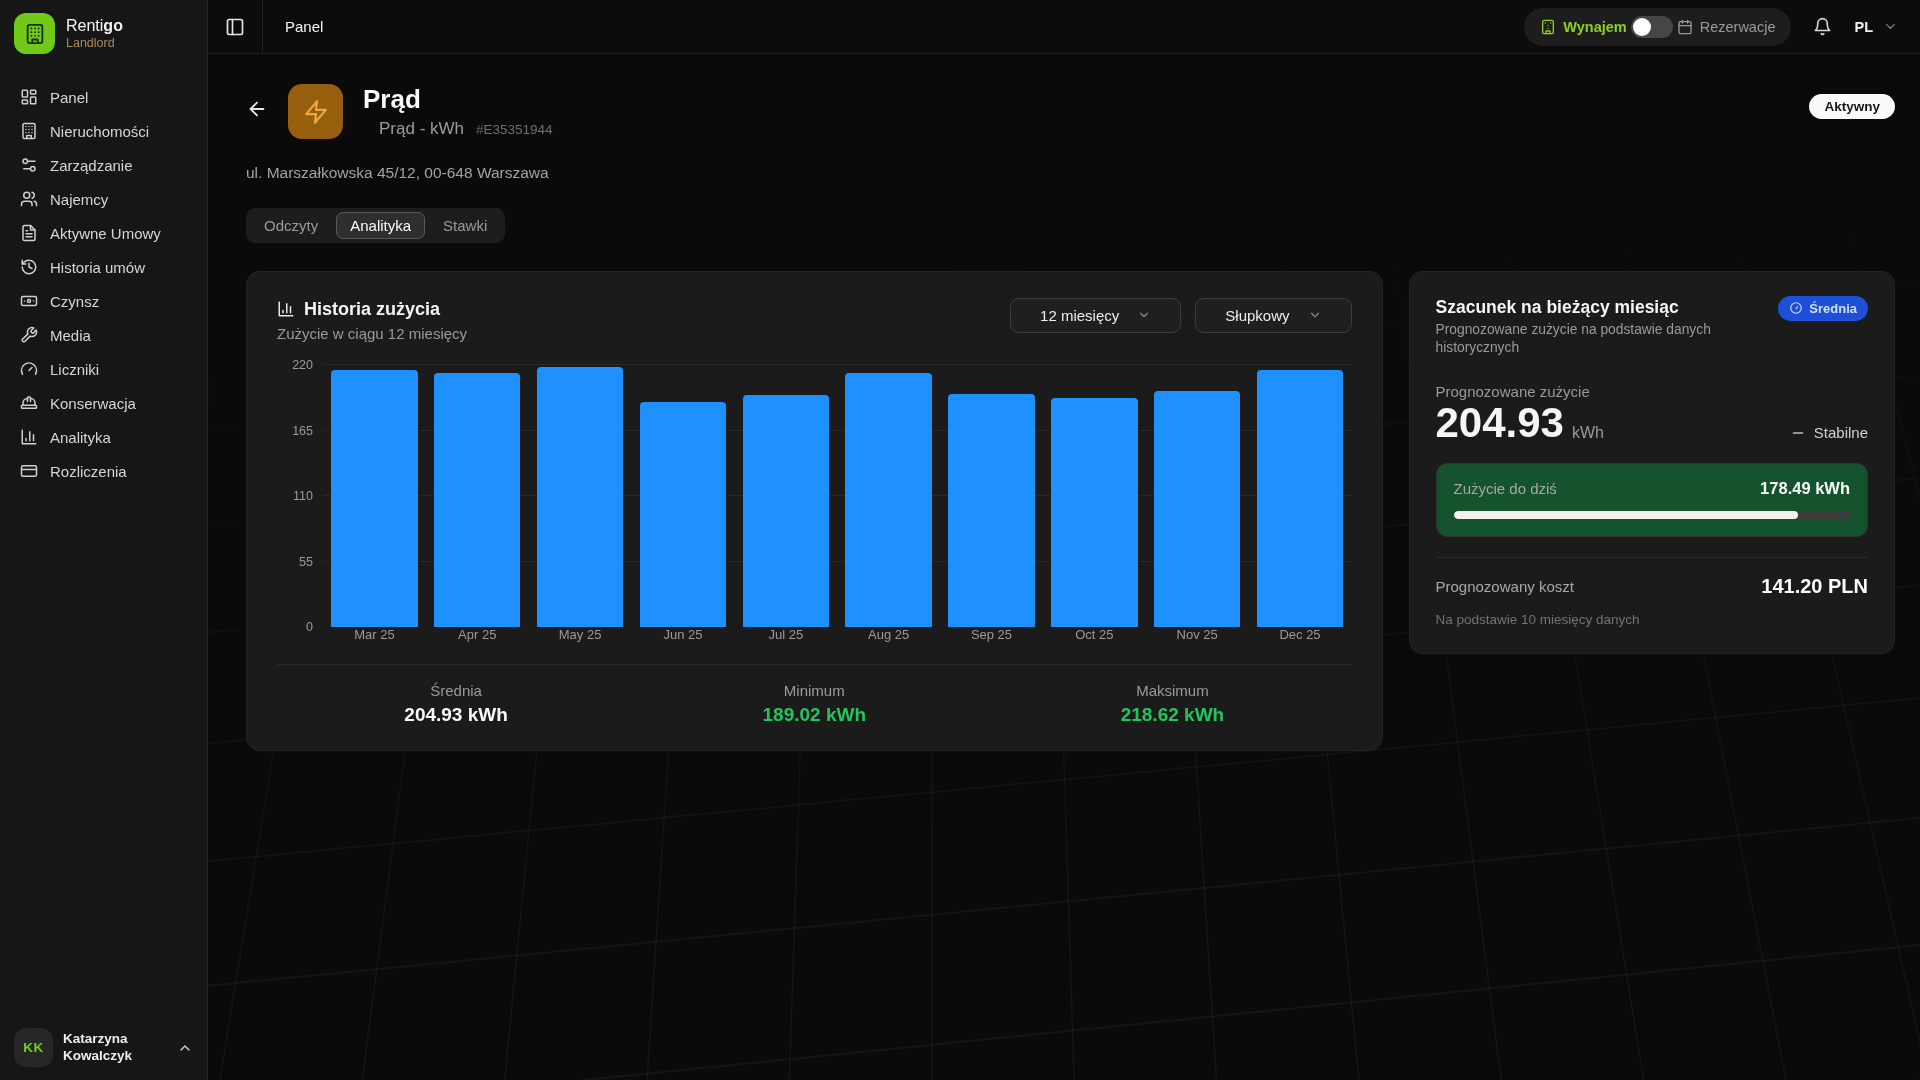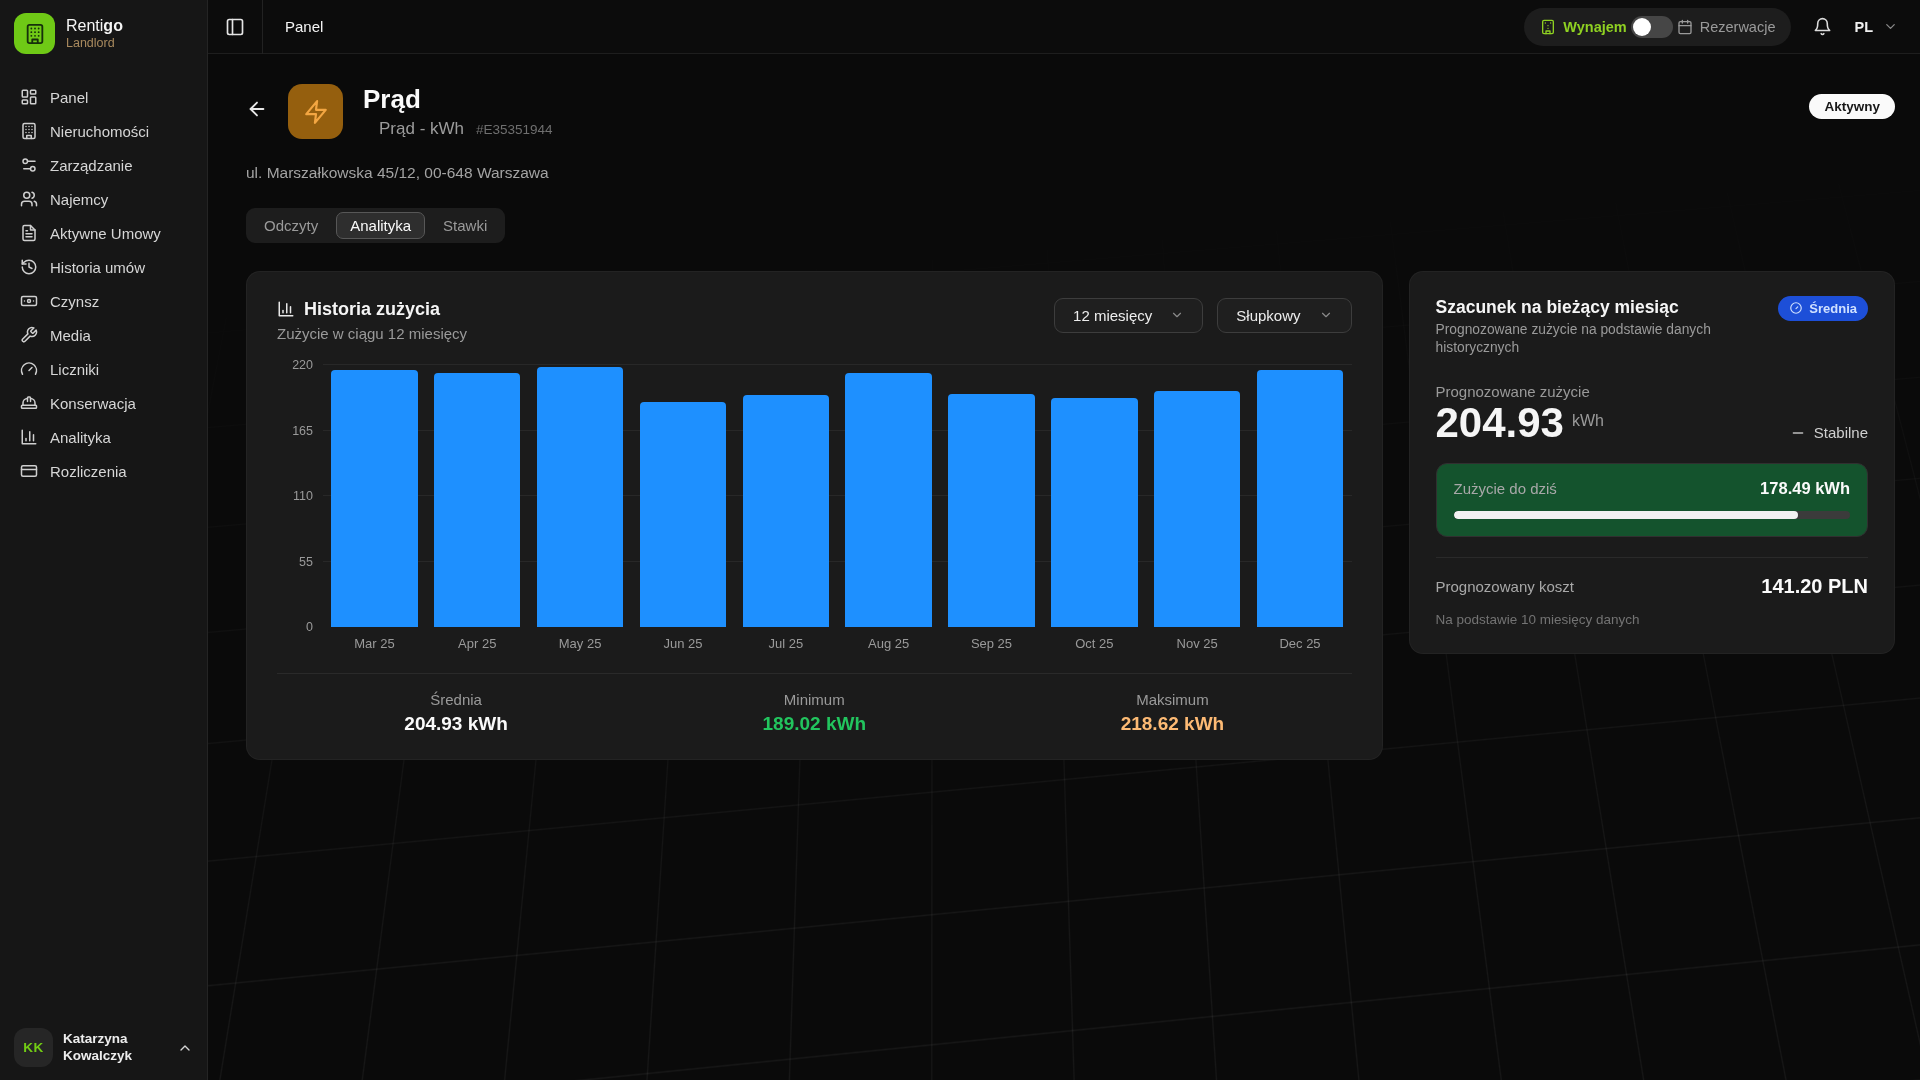--- a/index.html
+++ b/index.html
@@ -118,33 +118,33 @@
   .chart-card { width:1252px; padding:26px 30px 24px 30px; }
   .cc-header { display:flex; align-items:flex-start; }
   .cc-title-wrap { line-height:1.3; }
   .cc-title { display:flex; align-items:center; gap:9px; font-size:18px; font-weight:bold; color:#f5f5f5; }
   .cc-title .icon { color:#e8e8e8; }
   .cc-subtitle { margin-top:3px; font-size:15px; color:#9a9a9a; }
   .cc-controls { margin-left:auto; display:flex; gap:14px; }
   .select {
     display:flex; align-items:center; gap:18px;
     background:#1f1f1f; border:1px solid #3d3d3d; border-radius:9px;
-    padding:8px 18px; font-size:15px; color:#ededed; cursor:pointer; white-space:nowrap;
+    padding:8px 29px; font-size:15px; color:#ededed; cursor:pointer; white-space:nowrap;
   }
   .select .chev { color:#8a8a8a; }
 
   .chart-area { margin-top:22px; display:flex; height:262px; }
   .y-axis { width:46px; position:relative; }
   .y-tick { position:absolute; right:10px; transform:translateY(50%); font-size:12.5px; color:#9a9a9a; }
   .plot { flex:1; position:relative; }
   .gridline { position:absolute; left:0; right:0; height:1px; background:rgba(255,255,255,0.06); }
   .bars { position:absolute; inset:0; display:flex; align-items:flex-end; }
   .bar-slot { flex:1; display:flex; justify-content:center; align-items:flex-end; height:100%; }
   .bar { width:84%; background:#1e90ff; border-radius:4px 4px 0 0; cursor:pointer; }
-  .x-axis { display:flex; margin-top:9px; padding-left:46px; }
+  .x-axis { display:flex; margin-top:0; padding-left:46px; }
   .x-label { flex:1; text-align:center; font-size:13px; color:#9a9a9a; }
 
   .cc-divider { margin-top:22px; border-top:1px solid #2a2a2a; }
   .stats { display:flex; margin-top:17px; }
   .stat { flex:1; text-align:center; }
   .stat-label { font-size:15px; color:#9a9a9a; }
   .stat-value { margin-top:5px; font-size:19px; font-weight:bold; }
 
   
   .est-card { width:533px; padding:24px 26px 26px 26px; }
@@ -153,21 +153,21 @@
   .est-title { font-size:17.5px; font-weight:bold; color:#f5f5f5; white-space:nowrap; }
   .est-subtitle { margin-top:3px; font-size:13.8px; color:#9a9a9a; }
   .conf-badge {
     margin-left:auto; display:flex; align-items:center; gap:6px;
     background:#1d4fd8; color:#cfe0ff; font-size:13px; font-weight:bold;
     padding:5px 11px; border-radius:999px; white-space:nowrap;
   }
   .forecast-label { margin-top:26px; font-size:15px; color:#9a9a9a; }
   .forecast-row { display:flex; align-items:flex-end; }
   .forecast-value { font-size:42px; font-weight:bold; color:#f5f5f5; line-height:1.1; }
-  .forecast-unit { font-size:16px; color:#9a9a9a; margin-left:8px; margin-bottom:16px; }
+  .forecast-unit { font-size:16px; color:#9a9a9a; margin-left:8px; margin-bottom:4px; }
   .trend { margin-left:auto; display:flex; align-items:center; gap:8px; font-size:15px; color:#d0d0d0; margin-bottom:5px; }
   .trend .icon { color:#bdbdbd; }
 
   .usage-panel {
     margin-top:17px; background:#14532d; border:1px solid #303030;
     border-radius:11px; padding:15px 17px 17px 17px;
   }
   .usage-row { display:flex; align-items:center; }
   .usage-label { font-size:15px; color:#a8a8a8; }
   .usage-value { margin-left:auto; font-size:16.5px; font-weight:bold; color:#fafafa; }
@@ -527,21 +527,21 @@
               <div class="stat">
                 <div class="stat-label">Średnia</div>
                 <div class="stat-value" style="color: rgb(250, 250, 250);">204.93 kWh</div>
               </div>
               <div class="stat">
                 <div class="stat-label">Minimum</div>
                 <div class="stat-value" style="color: rgb(34, 197, 94);">189.02 kWh</div>
               </div>
               <div class="stat">
                 <div class="stat-label">Maksimum</div>
-                <div class="stat-value" style="color: #fdba74;">218.62 kWh</div>
+                <div class="stat-value" style="color: #22c55e;">218.62 kWh</div>
               </div>
             </div>
         </section>
 
         <section class="card est-card">
           <div class="est-header">
             <div class="est-titles">
               <div class="est-title">Szacunek na bieżący miesiąc</div>
               <div class="est-subtitle">Prognozowane zużycie na podstawie danych historycznych</div>
             </div>

